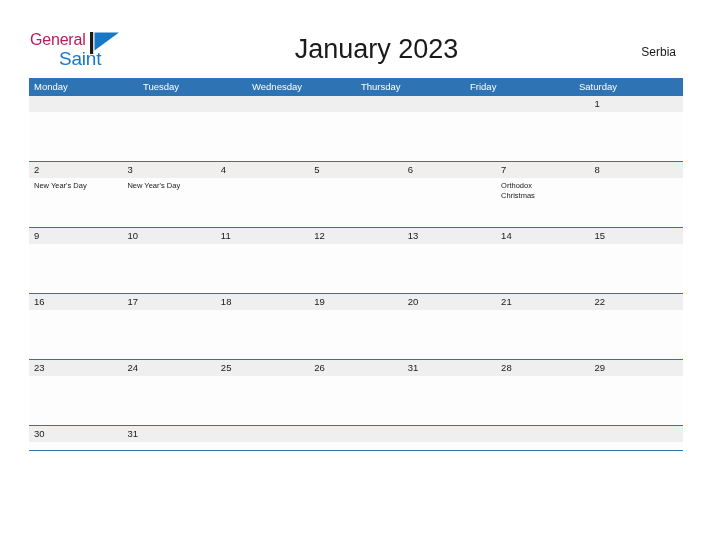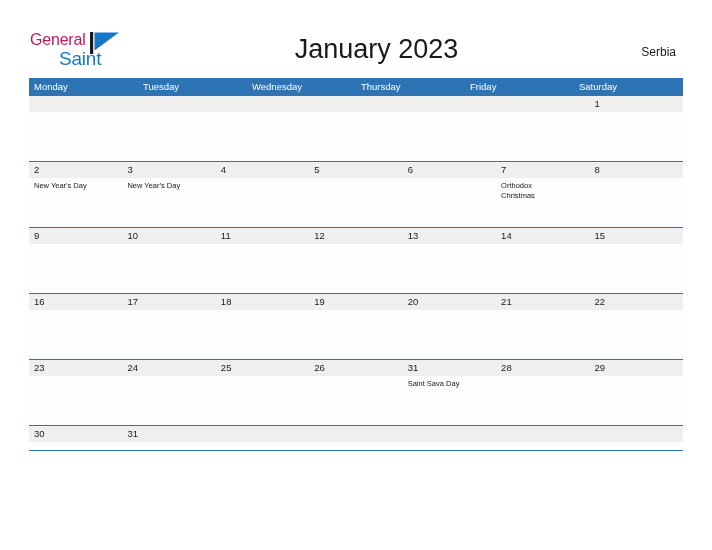--- a/index.html
+++ b/index.html
@@ -274,23 +274,20 @@
           <div class="daynum-cell">26</div>
           <div class="daynum-cell">31</div>
           <div class="daynum-cell">28</div>
           <div class="daynum-cell">29</div>
         </div>
         <div class="event-band">
           <div class="event-cell"></div>
           <div class="event-cell"></div>
           <div class="event-cell"></div>
           <div class="event-cell"></div>
-          <div class="event-cell">
-            <span class="event-text">Saint Sava Day</span>
-          </div>
           <div class="event-cell"></div>
           <div class="event-cell"></div>
         </div>
       </div>
       <div class="week-row last">
         <div class="daynum-band">
           <div class="daynum-cell">30</div>
           <div class="daynum-cell">31</div>
           <div class="daynum-cell"></div>
           <div class="daynum-cell"></div>

